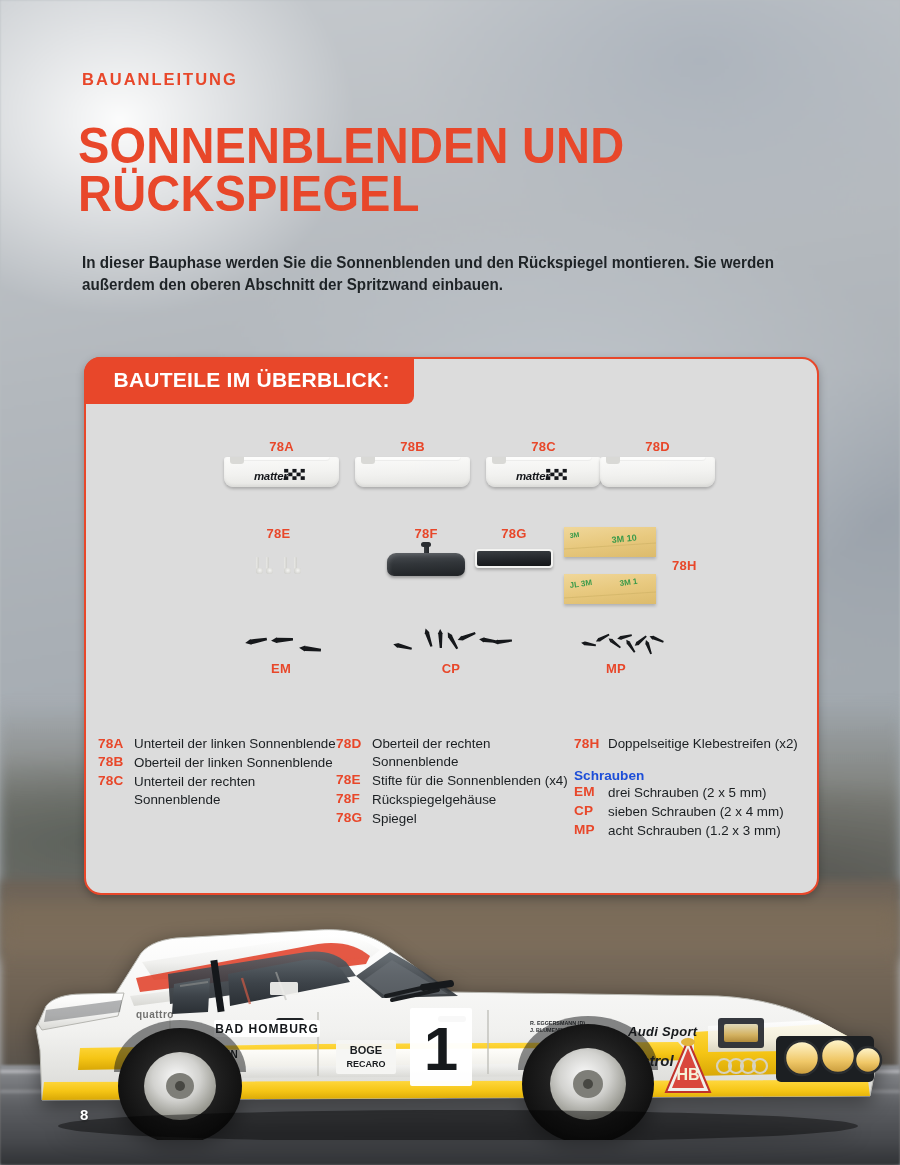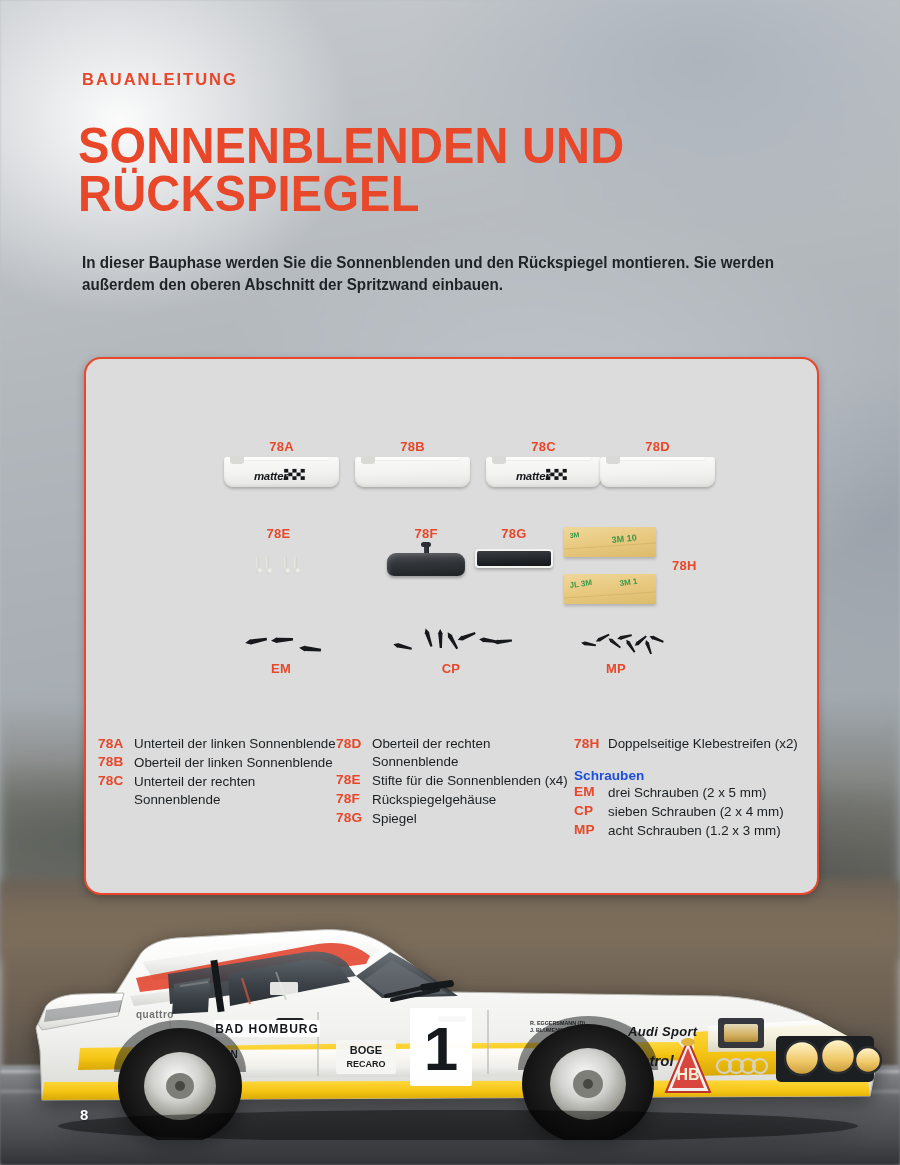--- a/index.html
+++ b/index.html
@@ -387,20 +387,23 @@
 <div id="page">
 
   <div class="kicker">BAUANLEITUNG</div>
 
   <h1 class="title">SONNENBLENDEN UND RÜCKSPIEGEL</h1>
 
   <p class="intro">In dieser Bauphase werden Sie die Sonnenblenden und den Rückspiegel montieren. Sie werden außerdem den oberen Abschnitt der Spritzwand einbauen.</p>
 
   <div id="panel">
 
+    <div class="panel-tab">
+      <span>BAUTEILE IM ÜBERBLICK:</span>
+    </div>
 
     <div class="parts-area">
 
       <div class="part" style="left:138px; top:30px; width:115px;">
         <div class="part-label">78A</div>
         <div class="visor">
           <div class="visor-notch"></div>
           <div class="matter-logo">
             <svg viewBox="0 0 120 34" xmlns="http://www.w3.org/2000/svg">
               <text x="0" y="27" font-family="Liberation Sans, sans-serif" font-size="25" font-weight="bold" font-style="italic" fill="#14161a" letter-spacing="-.5">matter</text>

